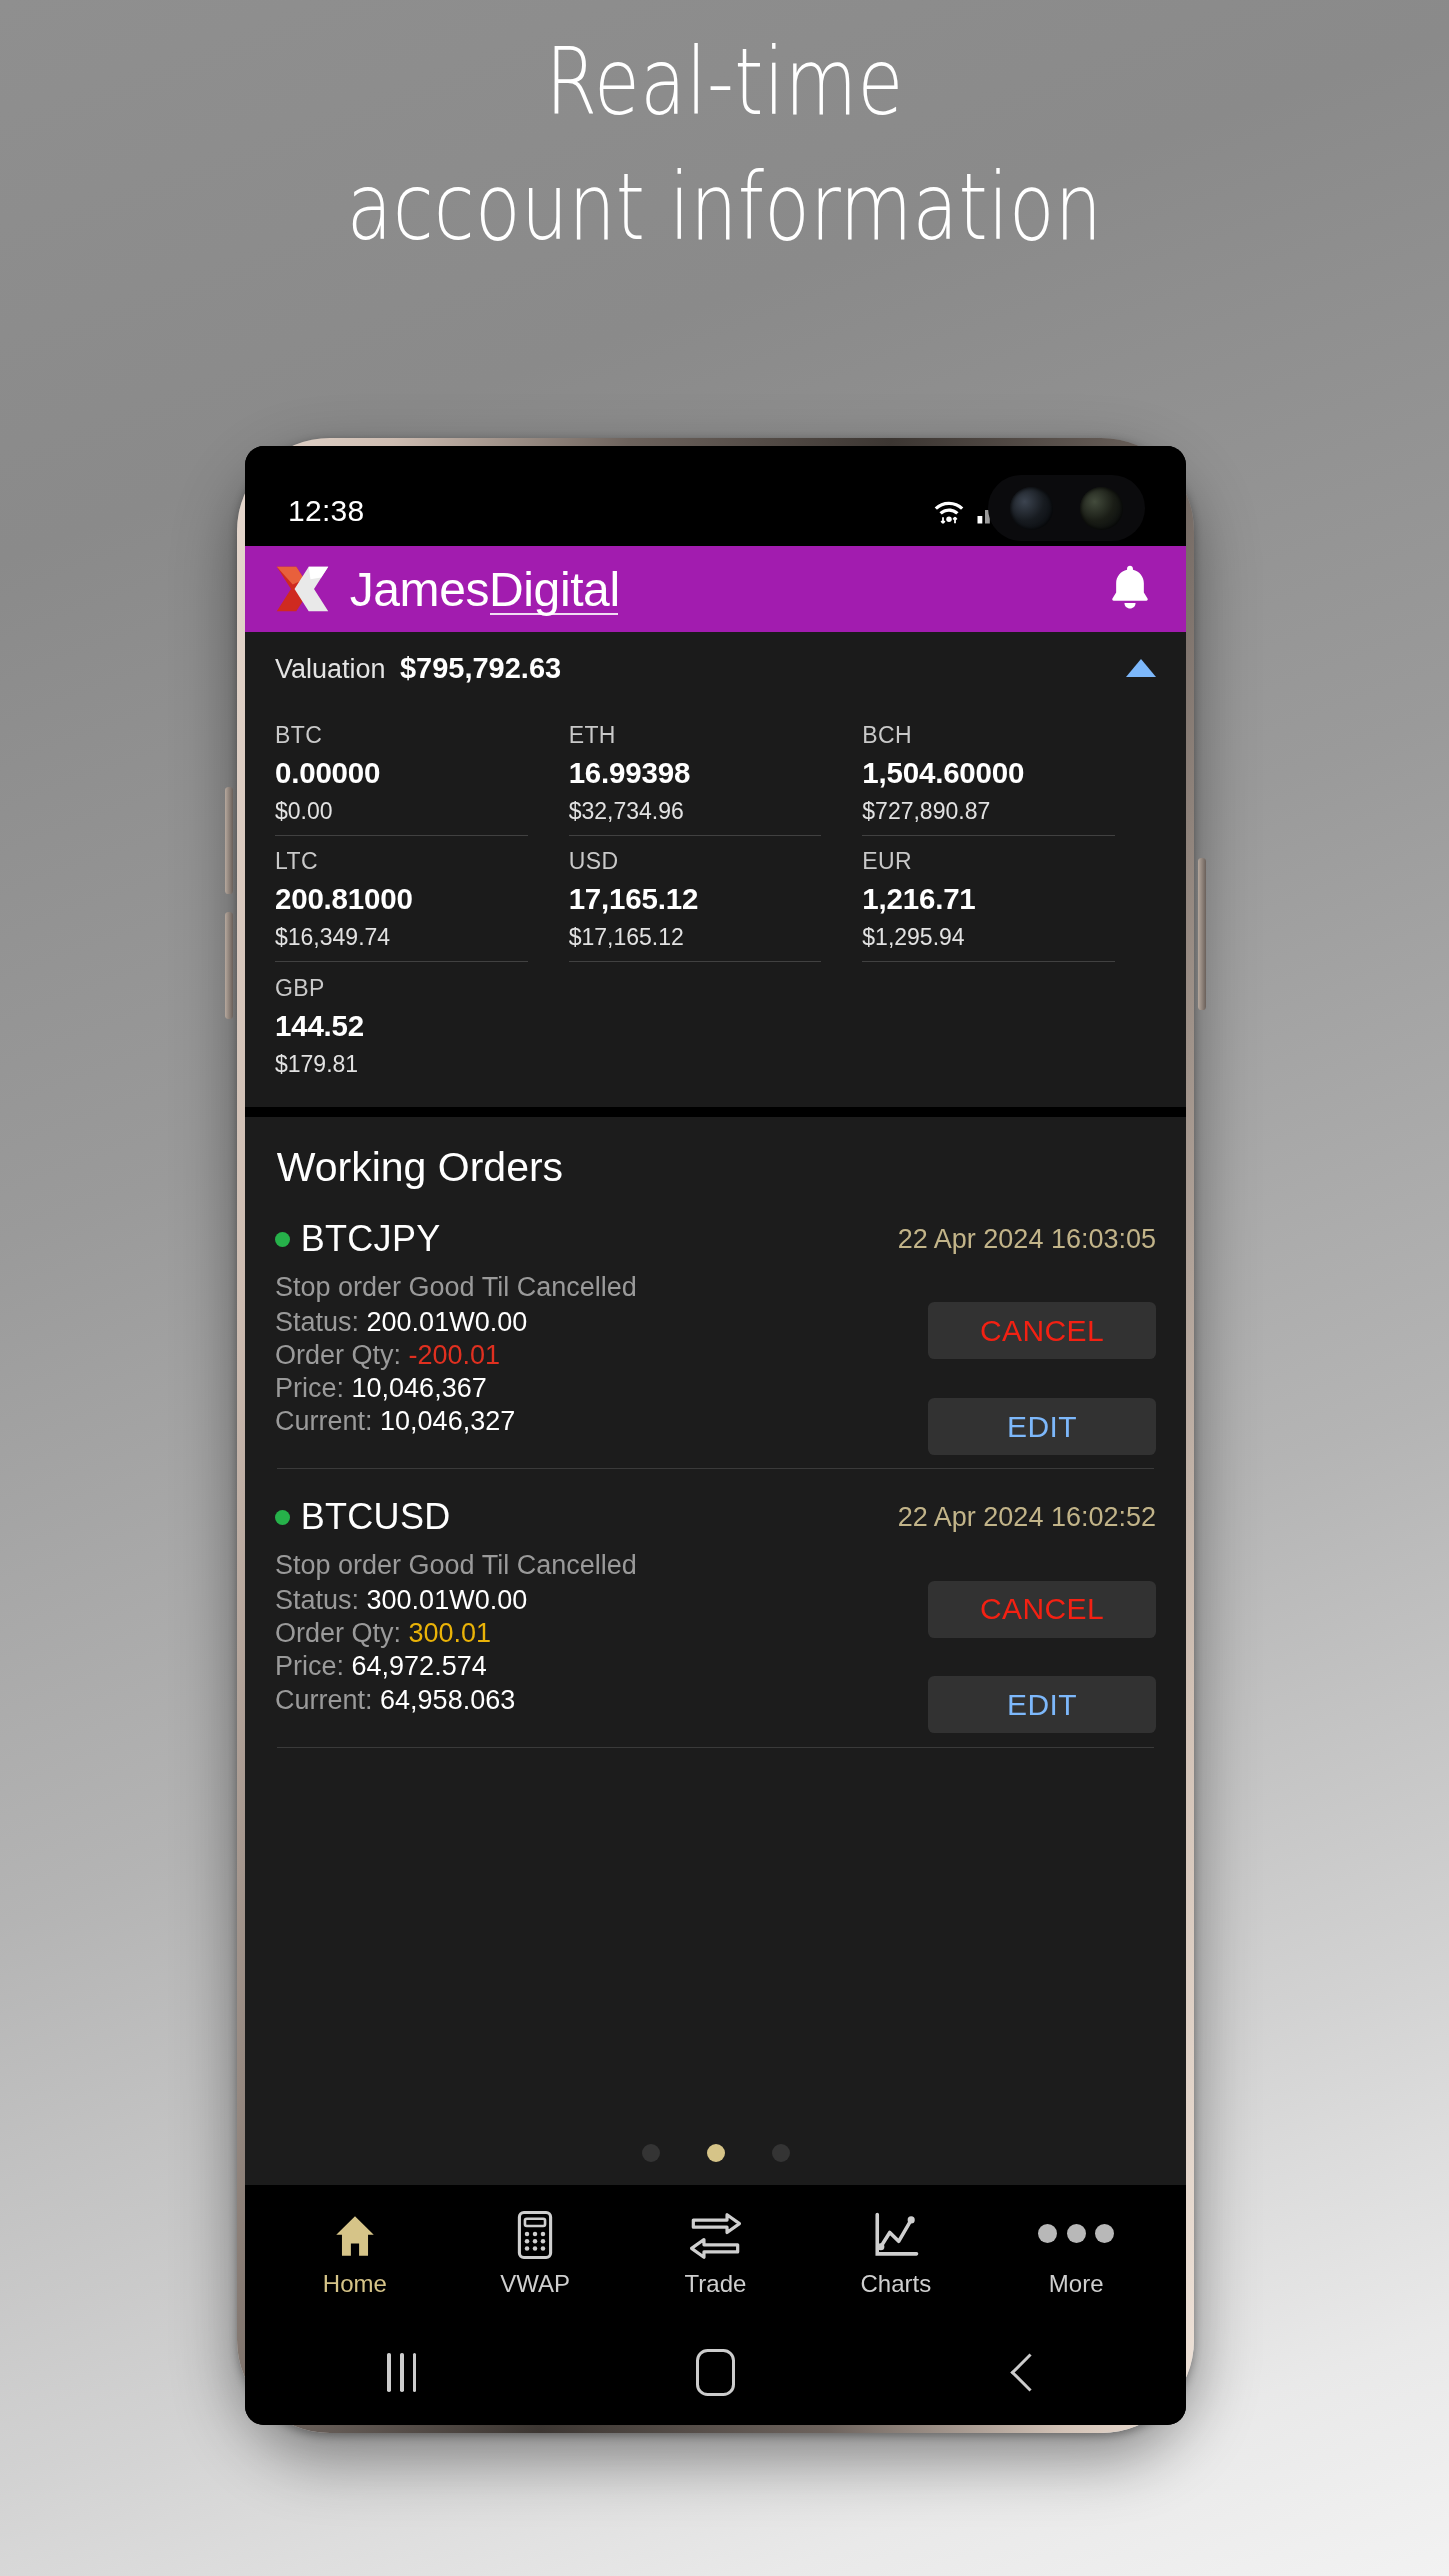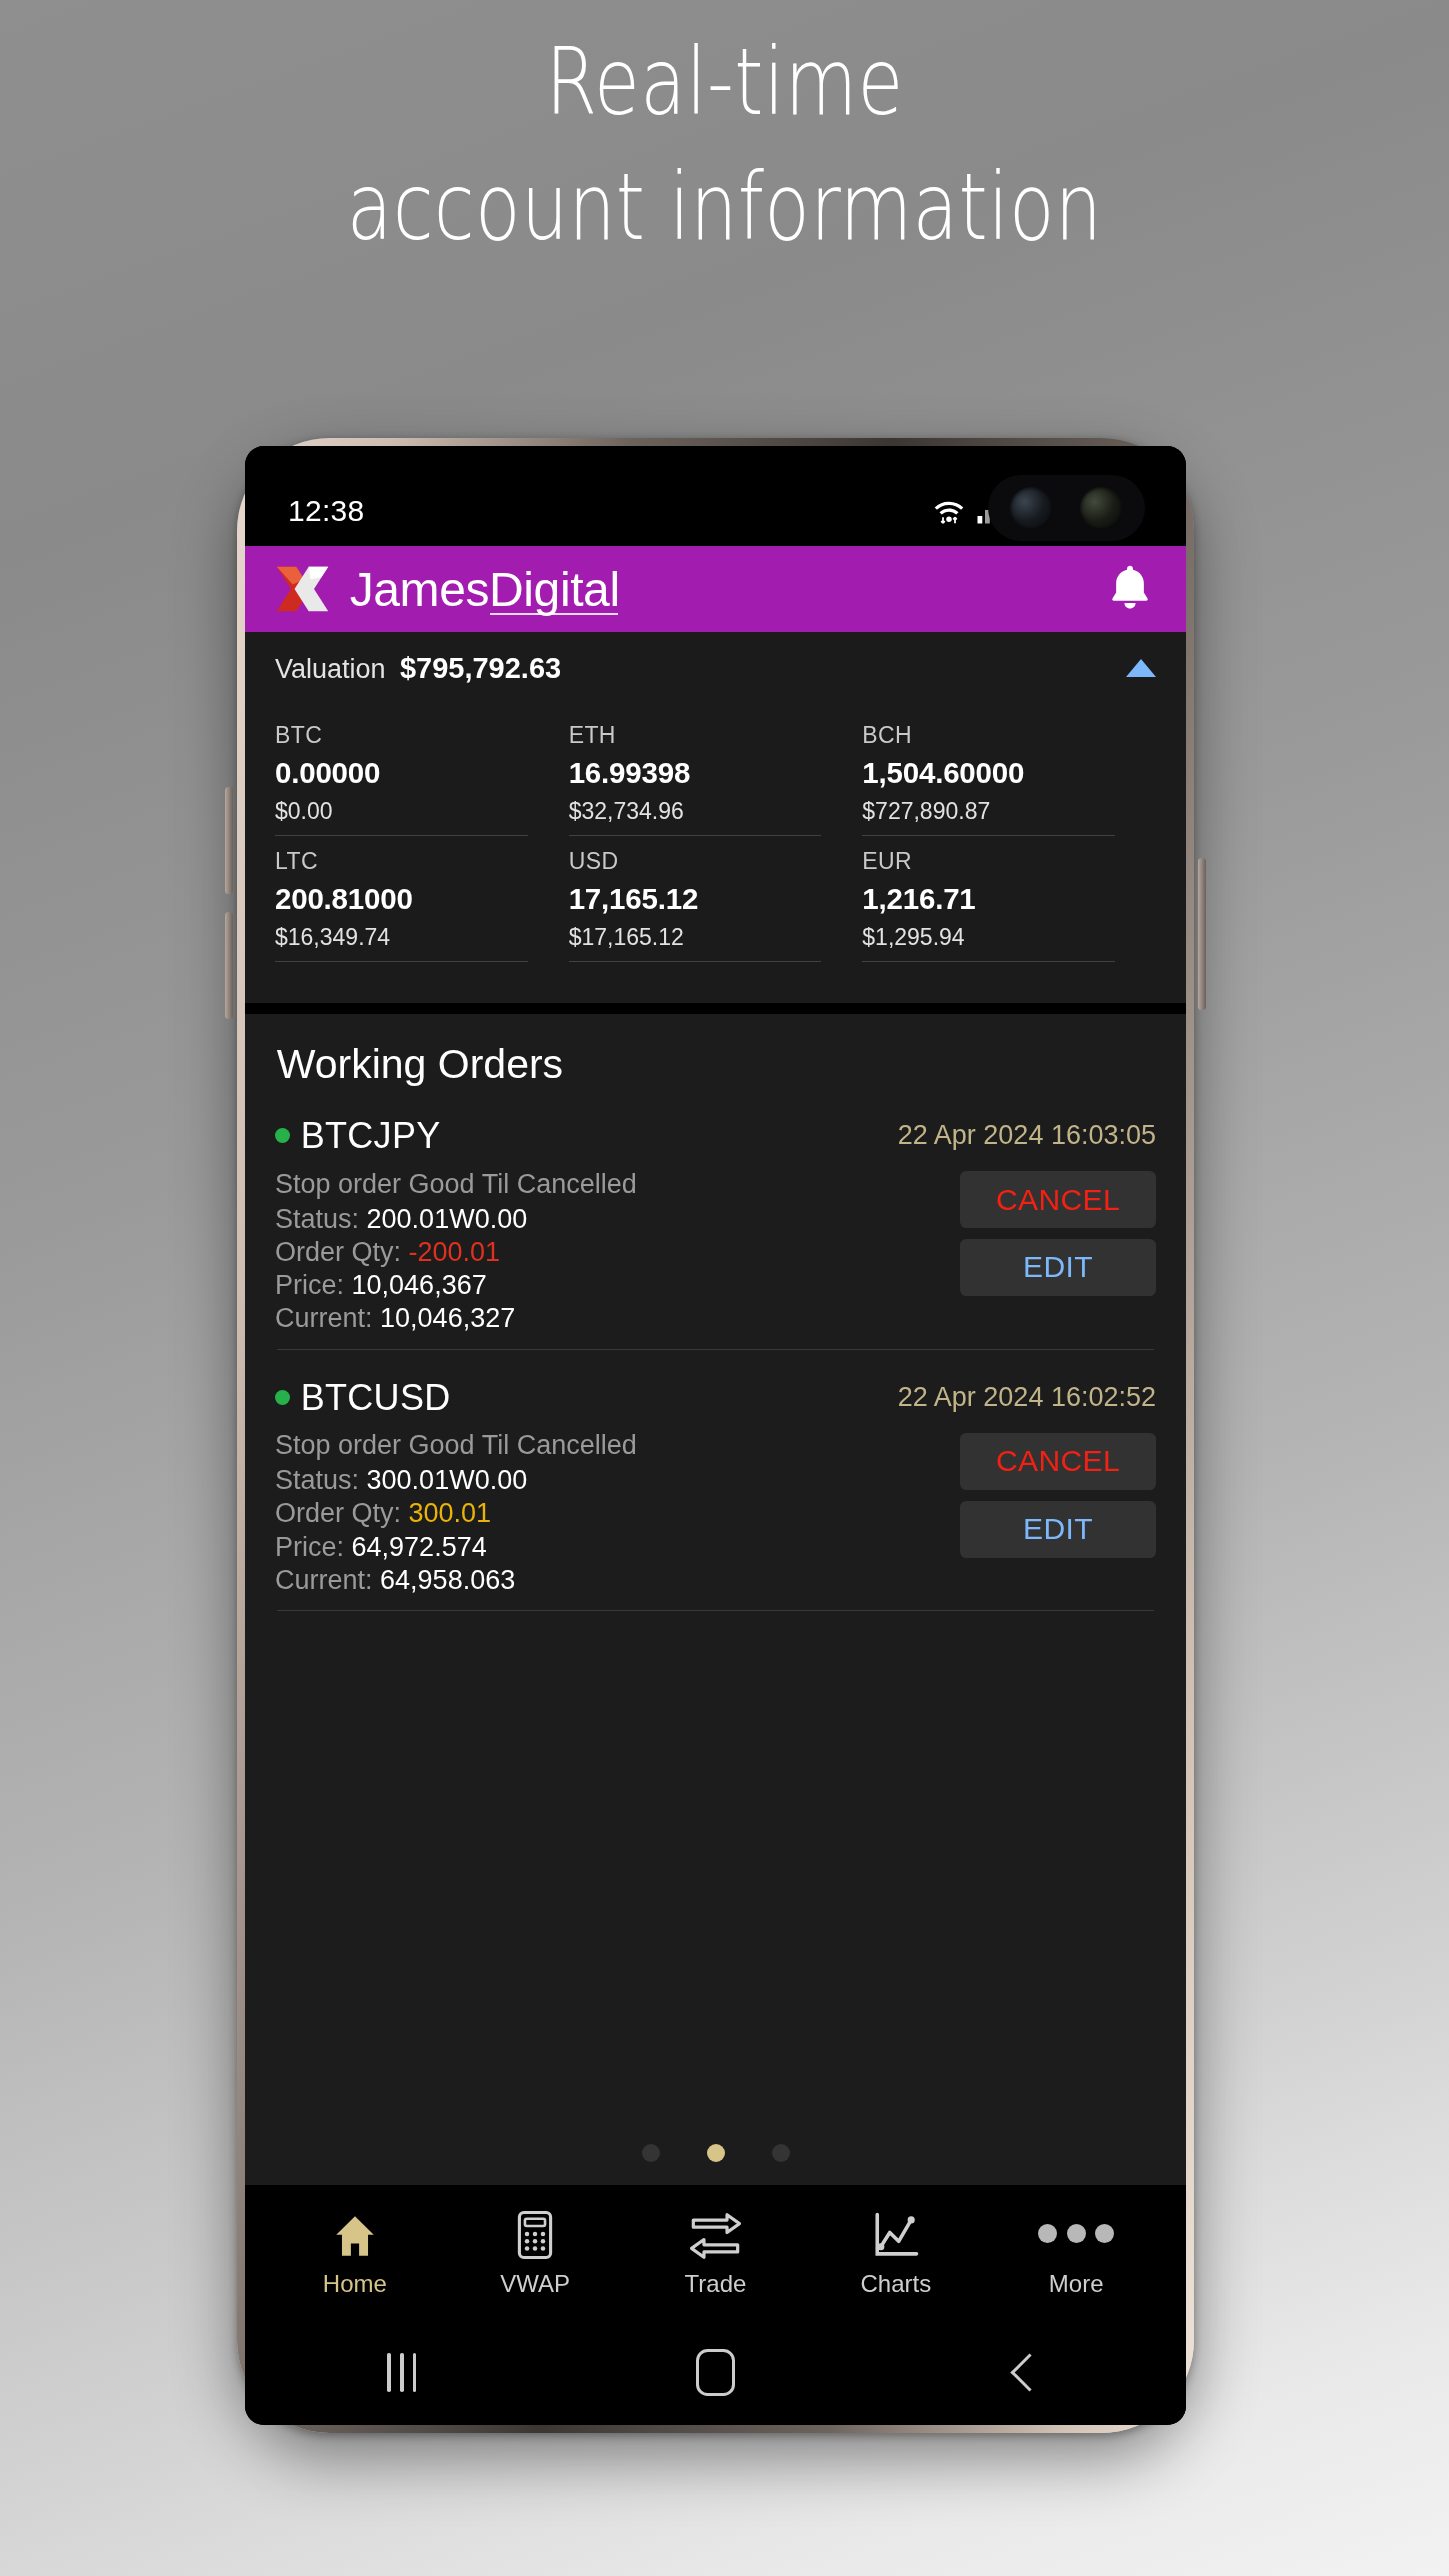--- a/index.html
+++ b/index.html
@@ -129,24 +129,25 @@
   .symbol{ color:#ffffff; font-size:36px; font-weight:400; letter-spacing:0.3px; }
   .order-ts{ color:#c2b489; font-size:27px; }
   .order-body{ display:flex; justify-content:space-between; align-items:flex-start; margin-top:10.7px; }
   .order-lines .line{ color:#9a9a9a; font-size:27px; line-height:1.23; }
   .order-lines .line .v{ color:#ffffff; }
   .order-lines .line .v.neg{ color:#e03020; }
   .order-lines .line .v.pos{ color:#eab308; }
   .order-lines .desc{ color:#9a9a9a; font-size:27px; line-height:1.23; margin-bottom:1.8px; }
   .order-actions{ display:flex; flex-direction:column; gap:10.7px; margin-top:3.6px; }
   .act-btn{
-    width:196px; height:57px; border-radius:6.3px; background:#323232;
+    width:228px; height:57px; border-radius:6.3px; background:#323232;
     display:flex; align-items:center; justify-content:center;
     font-size:30px; letter-spacing:0.4px; border:none;
     font-family:"Liberation Sans", sans-serif;
+    margin-top:28px;
   }
   .act-cancel{ color:#f32113; }
   .act-edit{ color:#7db8fb; }
 
   
   .page-dots{
     position:absolute; bottom:23px; left:0; right:0;
     display:flex; justify-content:center; gap:47px;
   }
   .pd{ width:18px; height:18px; border-radius:50%; background:#343434; }
@@ -269,20 +270,25 @@
           <div class="amt">17,165.12</div>
           <div class="usd">$17,165.12</div>
         </div>
         <div class="bal-cell">
           <div class="ccy">EUR</div>
           <div class="amt">1,216.71</div>
           <div class="usd">$1,295.94</div>
         </div>
       </div>
       <div class="bal-row">
+        <div class="bal-cell empty">
+          <div class="ccy">GBP</div>
+          <div class="amt">144.52</div>
+          <div class="usd">$179.81</div>
+        </div>
         <div class="bal-cell empty"></div>
         <div class="bal-cell empty"></div>
       </div>
     </div>
 
     <div class="thick-div"></div>
 
     <div class="orders">
       <div class="orders-title">Working Orders</div>
 

